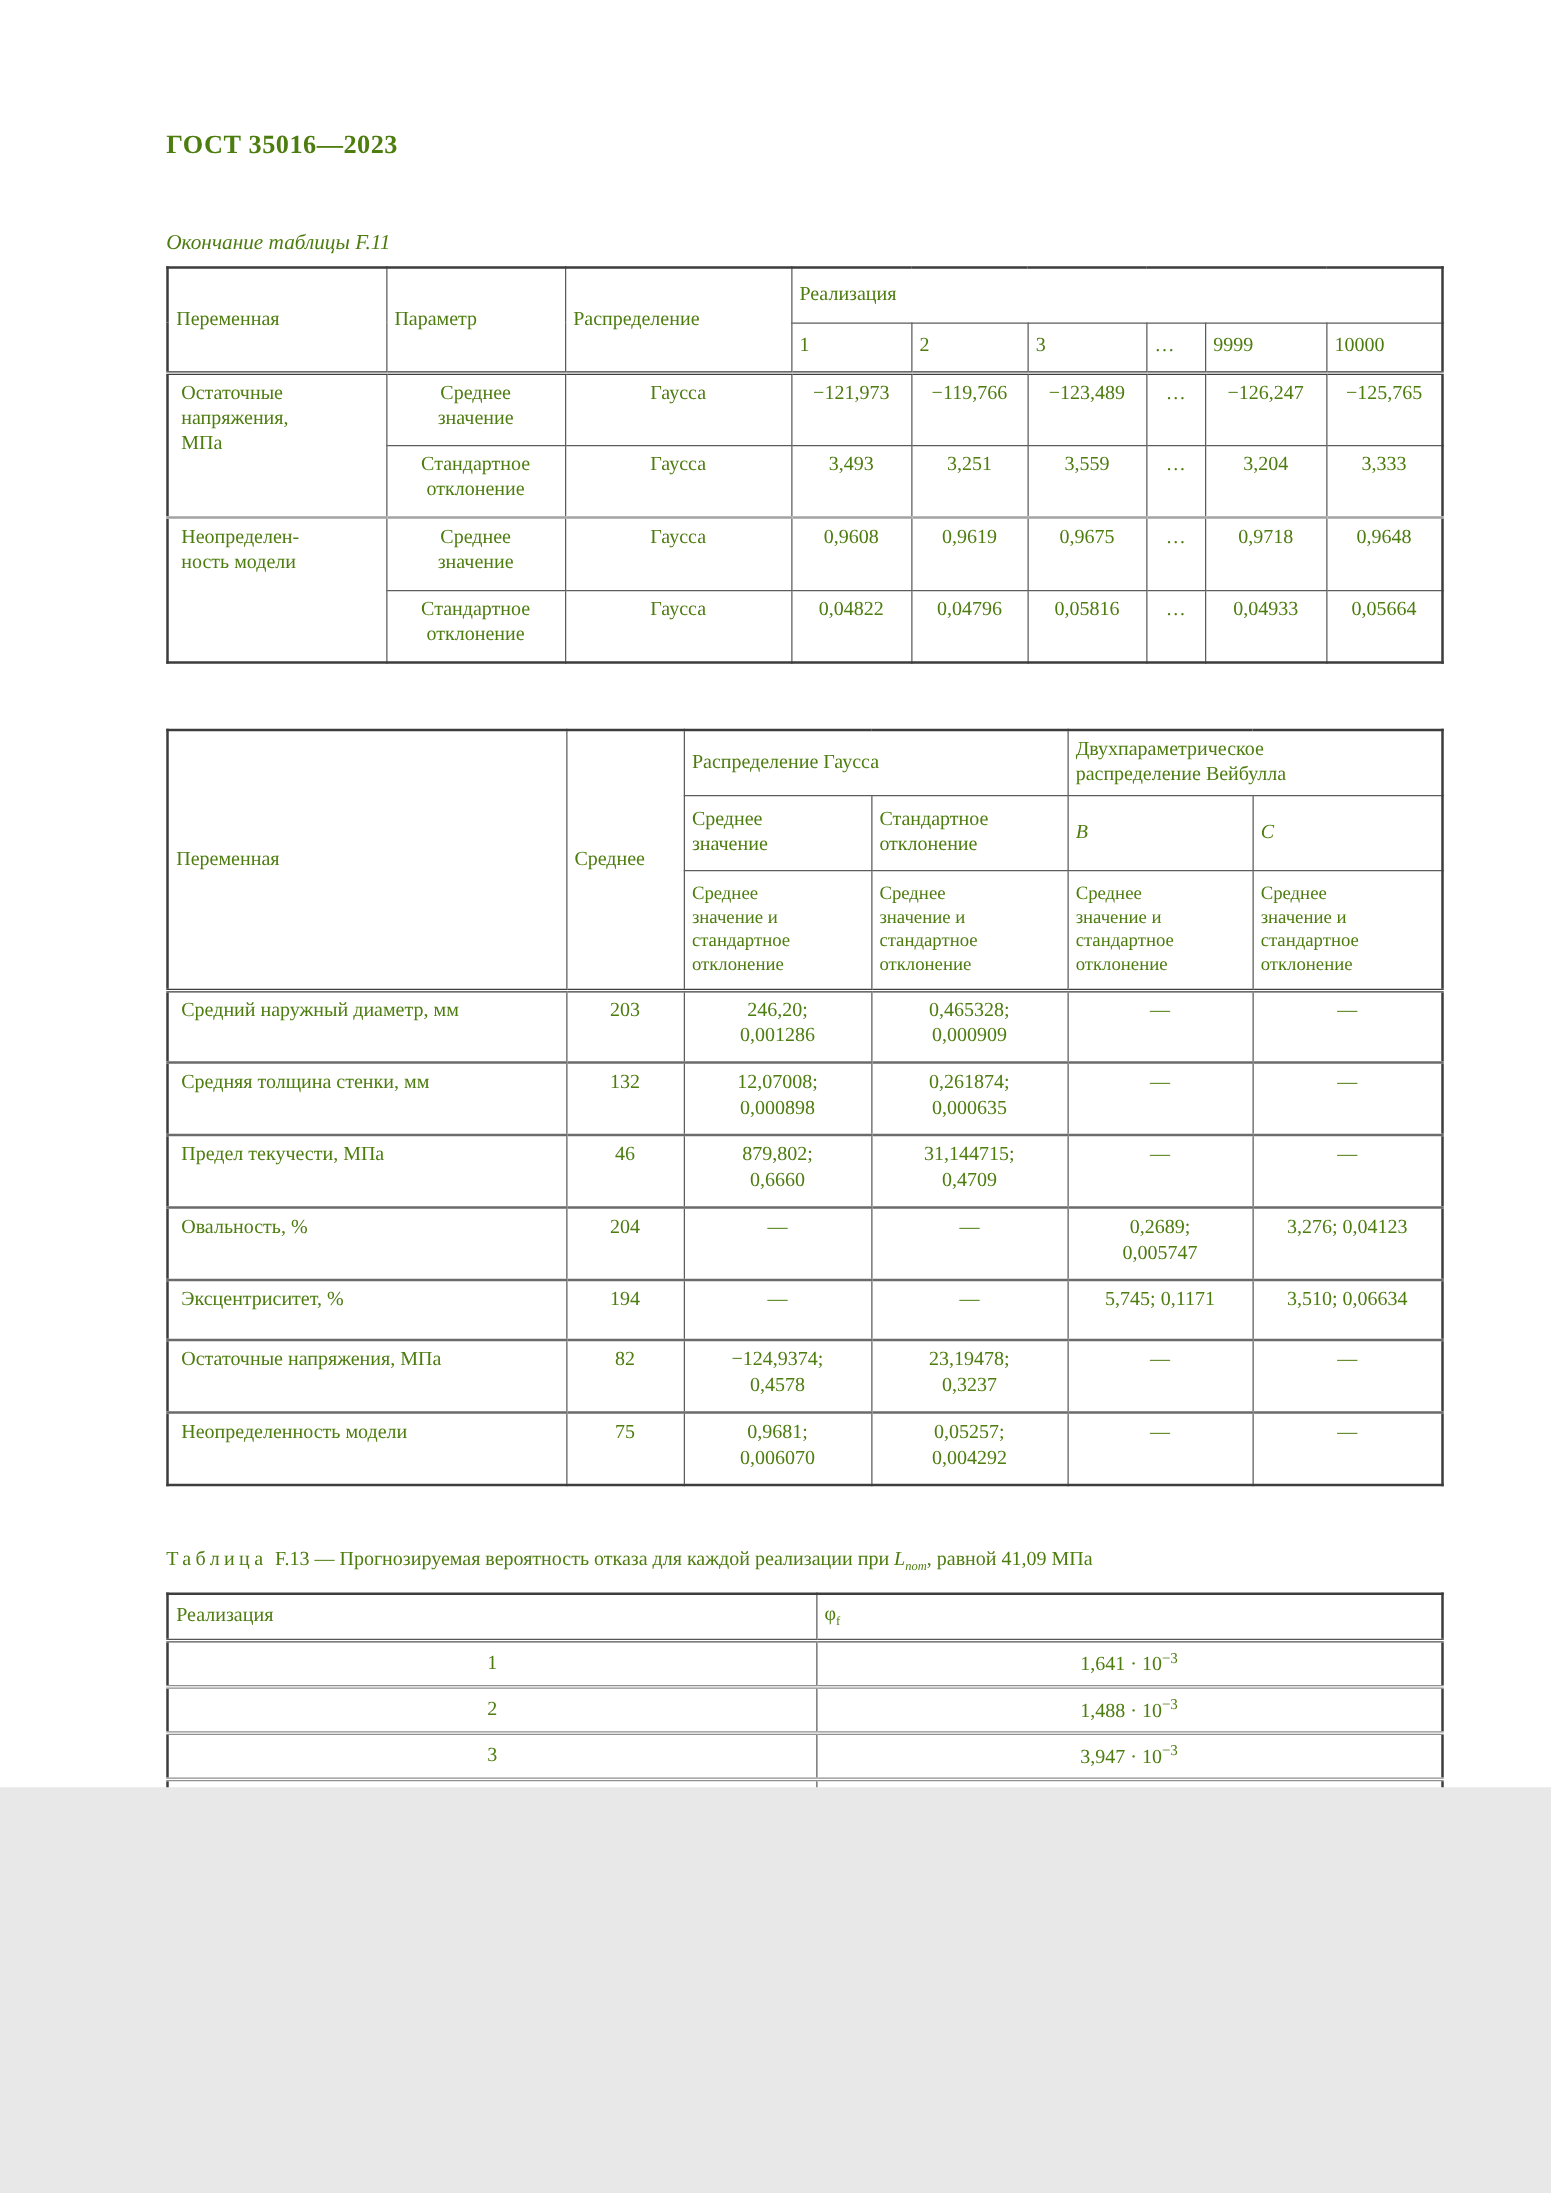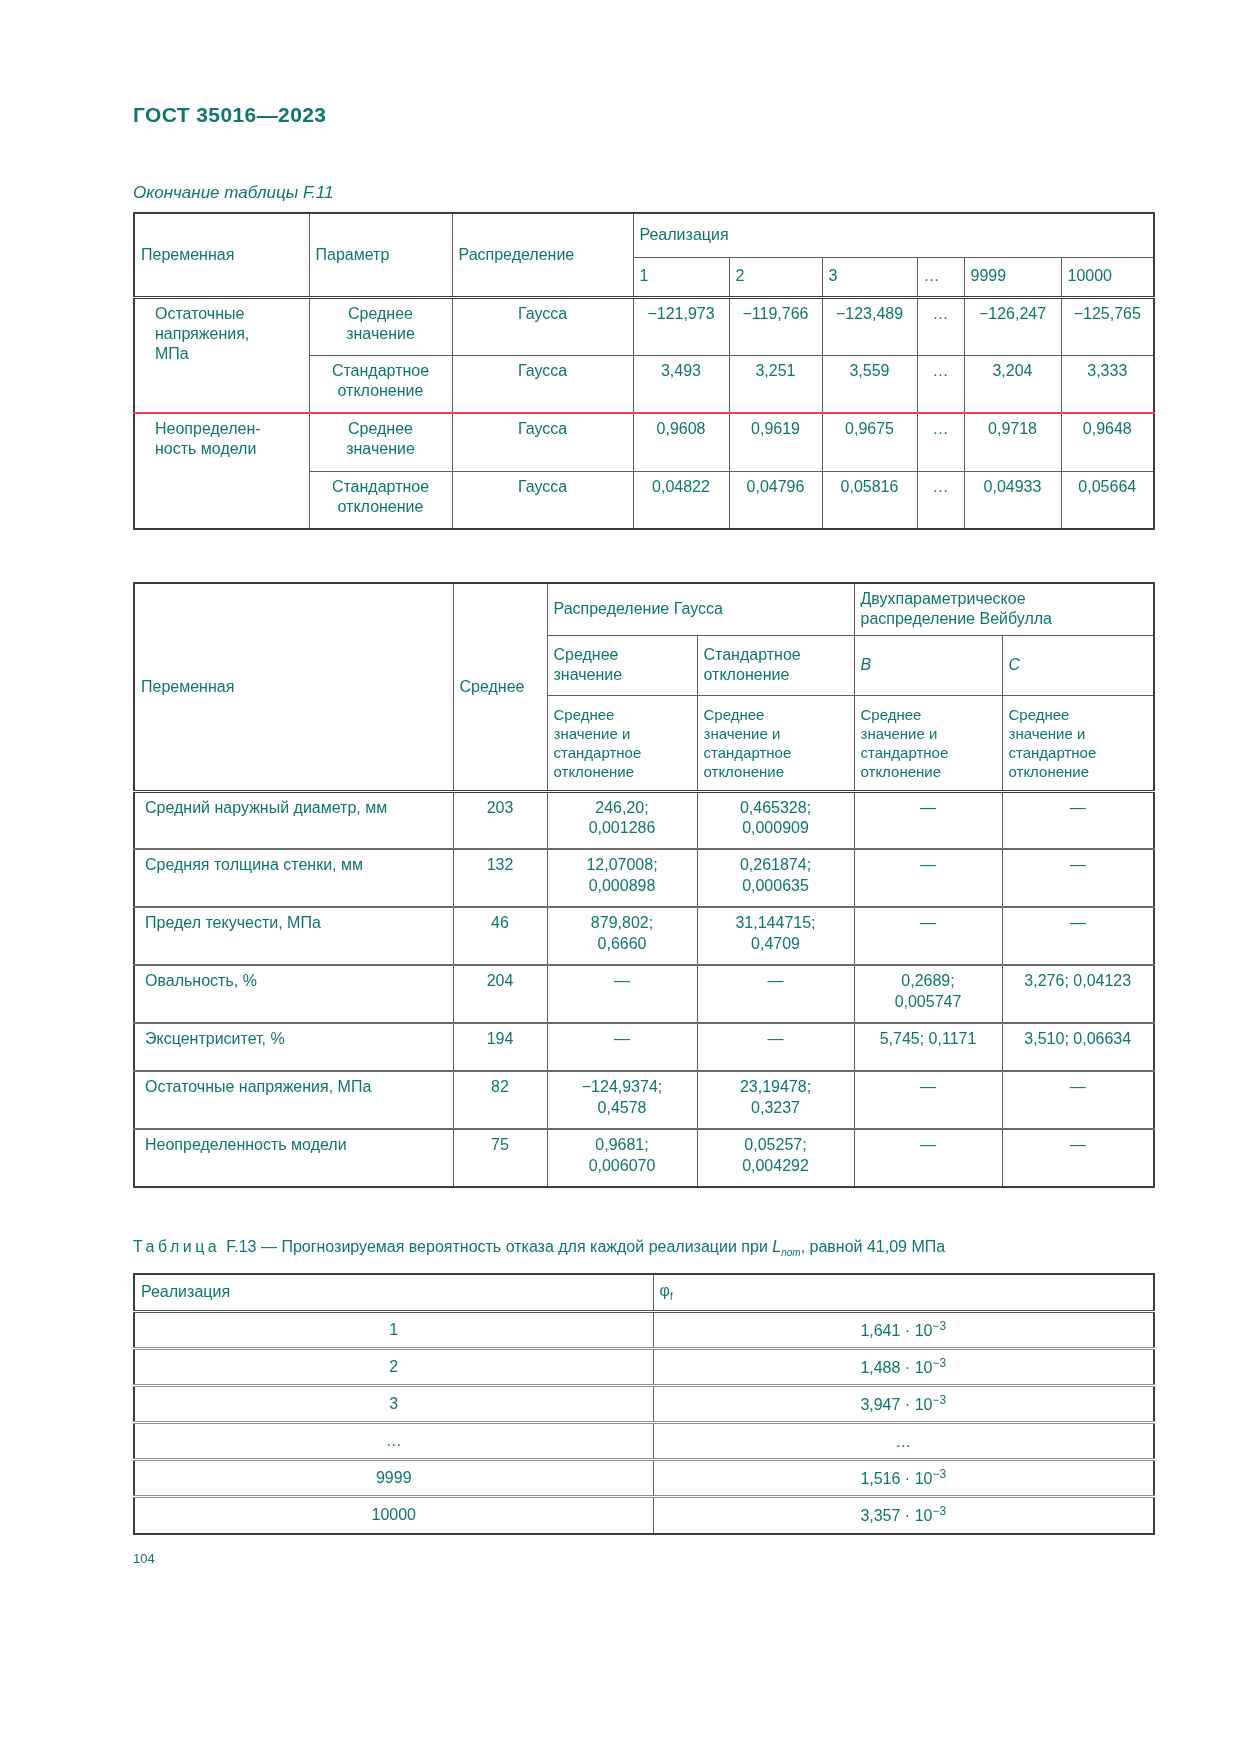--- a/index.html
+++ b/index.html
@@ -1,19 +1,19 @@
 <!DOCTYPE html>
 <html lang="ru"><head>
 <meta charset="utf-8">
 <style>
   html,body{margin:0;padding:0;background:#e8e8e8;}
   .page{
-    width:1241px;height:1754px;background:#ffffff;box-sizing:border-box;
+    width:1241px;height:1430px;background:#ffffff;box-sizing:border-box;
     padding:103px 88px 0 133px;position:relative;
-    font-family:Liberation Sans, sans-serif;color:#0f766e;
+    font-family:Liberation Serif, serif;color:#4d7c0f;
     margin:0 auto;overflow:hidden;
   }
   .doc-header{font-size:21px;font-weight:bold;letter-spacing:.4px;margin-bottom:56px;}
   .caption-italic{font-style:italic;font-size:17px;margin-bottom:9px;}
   .caption{font-size:16px;margin-bottom:14px;}
   .caption .tbl-label{letter-spacing:3.5px;}
   .caption .tbl-number{margin-left:6px;}
   .lvar{font-style:italic;}
   sub{font-size:10px;}
   sup{font-size:12px;}
@@ -26,23 +26,23 @@
     border:1px solid #5c5c5c;padding:5px 6px;box-sizing:border-box;
     white-space:pre-line;
   }
   .gost thead th{font-weight:normal;text-align:left;vertical-align:middle;}
 
   
   .f11{margin-bottom:52px;}
   .f11 thead tr.h1 th{height:44px;}
   .f11 thead tr.h2 th{height:40px;}
   .f11 tbody td{vertical-align:top;text-align:center;height:58px;}
-  .f11 tbody td.var{text-align:left;padding-left:20px;}
+  .f11 tbody td.var{text-align:left;padding-left:10px;}
   .f11 tbody tr.first td{border-top:3px double #3d3d3d;}
-  .f11 tbody tr.gsep td{border-top:2px solid #ef4444;}
+  .f11 tbody tr.gsep td{border-top:2px solid #a3a3a3;}
 
   
   .f12{margin-bottom:50px;}
   .f12 thead tr.h1 th{height:52px;}
   .f12 thead tr.h2 th{height:60px;}
   .f12 thead tr.h3 th{height:96px;font-size:15px;}
   .f12 tbody td{vertical-align:top;text-align:center;height:58px;border-top:2px solid #6b6b6b;}
   .f12 tbody td.var{text-align:left;padding-left:10px;}
   .f12 tbody tr.first td{border-top:3px double #3d3d3d;}
   .f12 tbody tr.short td{height:48px;margin-top:45px;}

